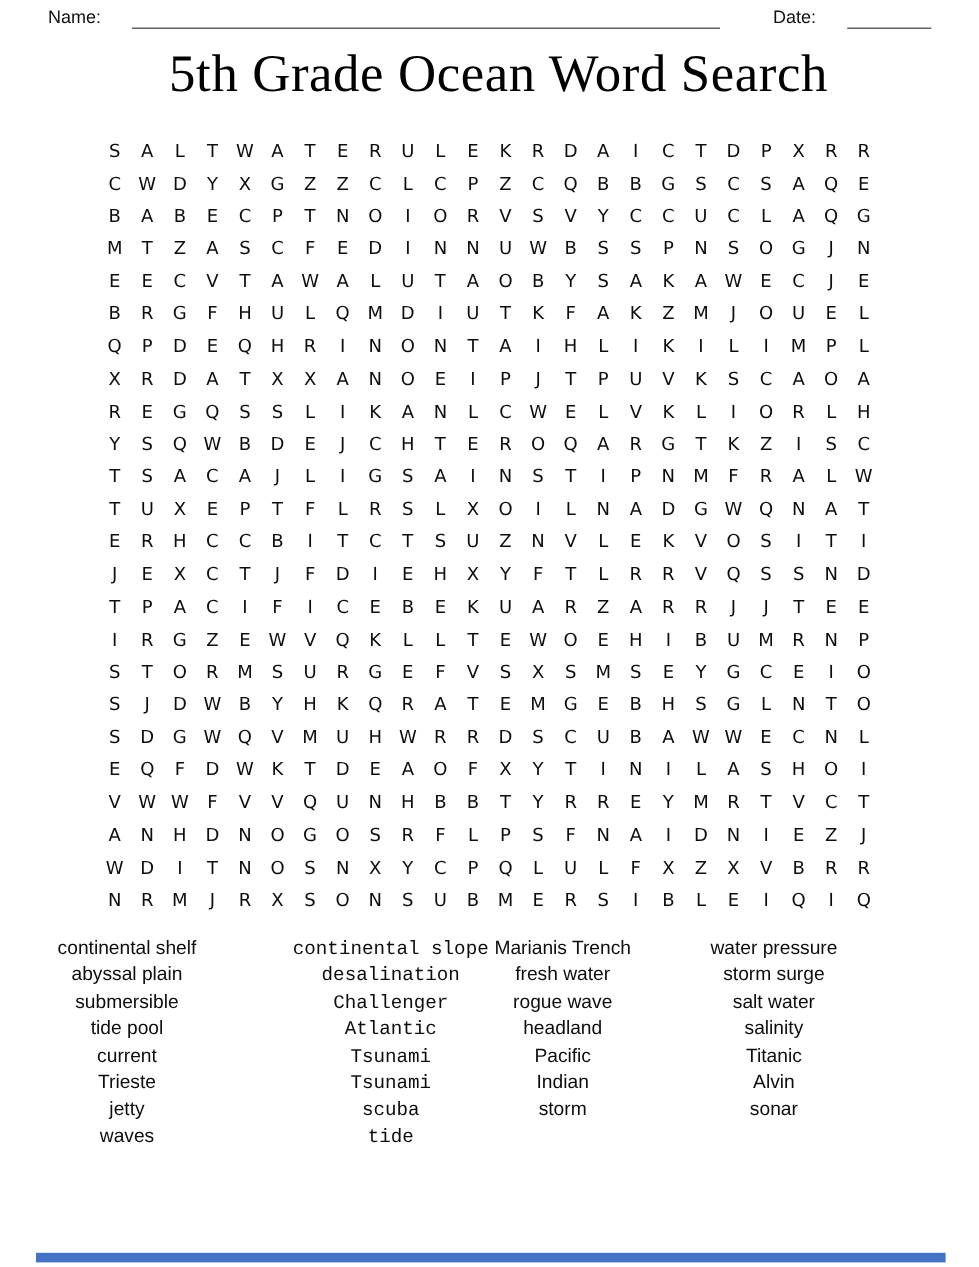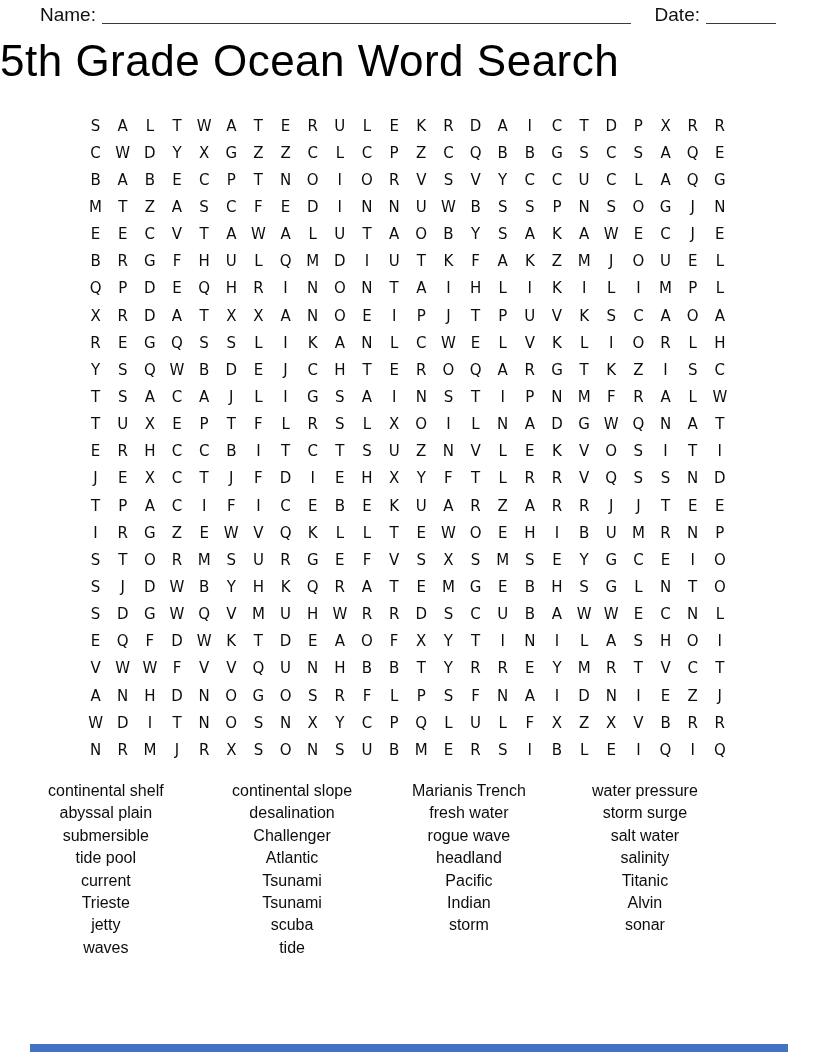--- a/index.html
+++ b/index.html
@@ -13,41 +13,43 @@
     color: #000000;
     overflow: hidden;
   }
 
   
   .header {
     position: absolute;
     top: 4px; left: 40px; right: 40px;
     display: flex;
     align-items: flex-end;
-    font-size: 19px;
+    font-size: 15px;
     color: #111111;
     height: 20px;
+    gap: 20px;
   }
   .header .label { white-space: nowrap; padding-right: 6px; line-height: 18px; }
   .fill-line {
     border-bottom: 1.5px solid #3a3a3a;
     height: 16px;
   }
   .name-line { flex: 1 1 auto; margin-right: 24px; }
   .date-line { width: 70px; }
 
   
   .title {
     position: absolute;
-    top: 36px; left: 0; right: 0;
+    top: 36px; left: 15px; right: 0;
+    text-align: center;
     font-size: 44px;
     font-weight: 500;
     letter-spacing: 0.5px;
     color: #000000;
-    font-family: Liberation Sans, sans-serif;
+    font-family: Liberation Serif, serif;
   }
 
   
   .grid {
     position: absolute;
     top: 112px;
     left: 82px;
     display: grid;
     grid-template-columns: repeat(24, 27.15px);
     grid-auto-rows: 27.15px;
@@ -73,21 +75,21 @@
     position: absolute;
     top: 0;
     list-style: none;
     font-size: 16px;
     line-height: 22.4px;
     color: #0d0d0d;
     white-space: nowrap;
     text-align: center;
   }
   .word-col-1 { left: 48px; }
-  .word-col-2 { left: 232px; }
+  .word-col-2 { left: 244px; font-family: Liberation Mono, monospace; }
   .word-col-3 { left: 412px; }
   .word-col-4 { left: 592px; }
 
   
   .footer-bar {
     position: absolute;
     left: 30px;
     top: 1044px;
     width: 758px;
     height: 8px;

